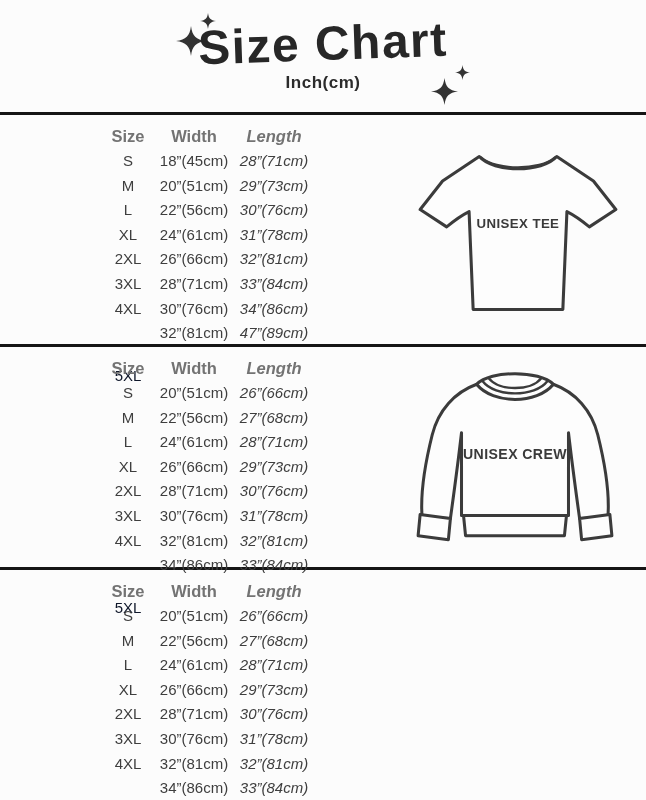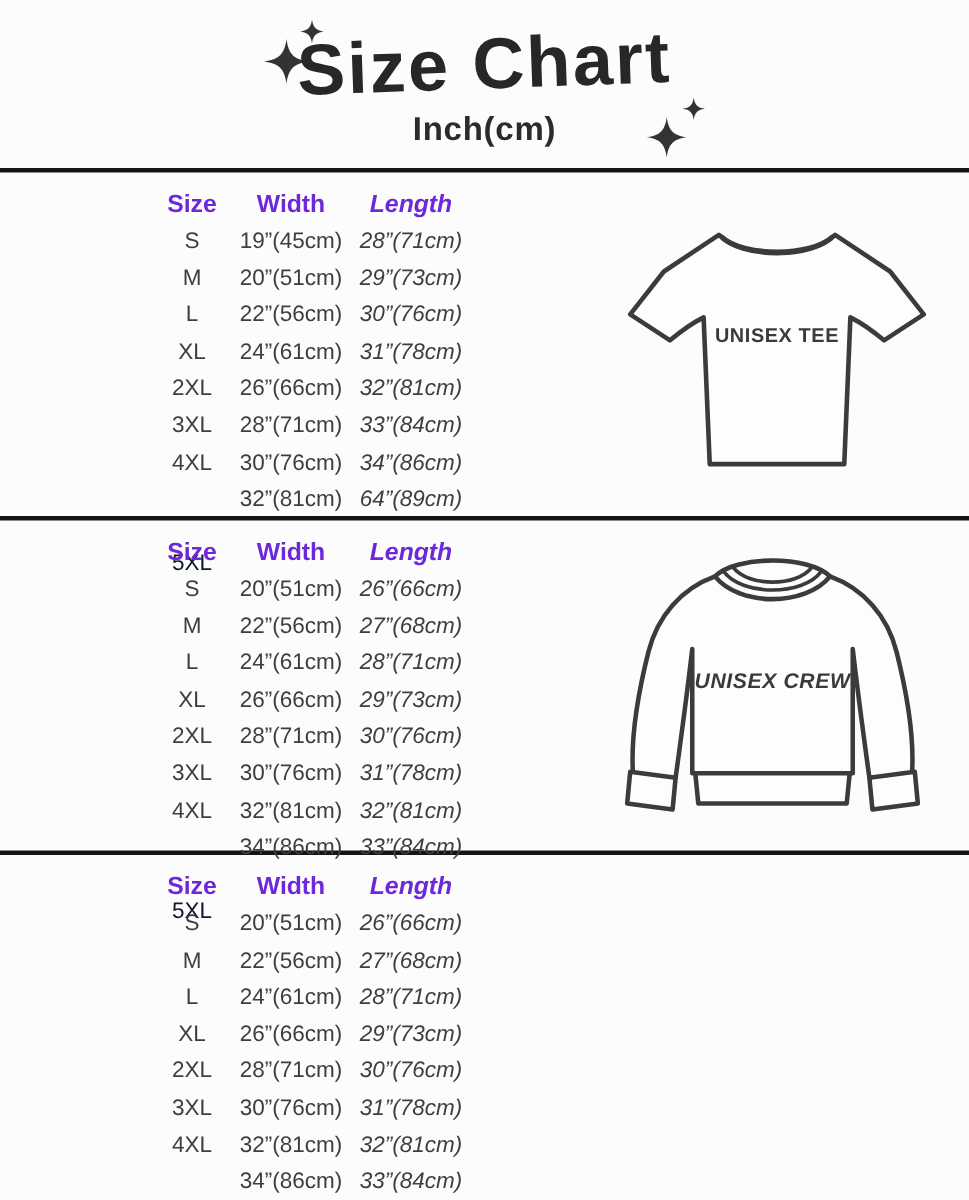--- a/index.html
+++ b/index.html
@@ -24,21 +24,21 @@
     padding-top:16px;
     font-size:48px;
     font-weight:bold;
     letter-spacing:1.5px;
     color:#272727;
   }
   .title span { display:inline-block; transform:rotate(-2deg); }
   .subtitle {
     text-align:center;
     margin-top:2px;
-    font-size:22px;
+    font-size:17px;
     font-weight:bold;
     letter-spacing:0.5px;
     color:#2b2b2b;
   }
   .sparkle { position:absolute; }
   .sparkle path { fill:#333333; }
   .sp-tl-big   { left:176px; top:26px; }
   .sp-tl-small { left:200px; top:13px; }
   .sp-br-big   { left:431px; top:78px; }
   .sp-br-small { left:455px; top:65px; }
@@ -61,28 +61,28 @@
     line-height:24.6px;
     font-size:15px;
     color:#3e3e3e;
   }
   .c.size { width:48px; }
   .c.wid  { width:84px; }
   .c.len  { width:76px;font-style:italic; }
   .thead .c {
     font-weight:bold;
     font-size:16.5px;
-    color:#6d28d9;
+    color:#737373;
     line-height:25px;
   }
   .muted { color:#0f172a;margin-top:43px; }
 
   .figure { margin-left:auto; margin-right:22px;text-align:center; }
   .fig-tee    { margin-top:31px; }
-  .fig-crew   { margin-top:19px;font-style:italic; }
+  .fig-crew   { margin-top:19px; }
   .fig-hoodie { margin-top:11px; }
 
   .garment { stroke:#3b3b3b; fill:#fdfdfd; stroke-width:3; stroke-linejoin:round; stroke-linecap:round; }
   .garment-line { stroke:#3b3b3b; fill:none; stroke-width:2.4; stroke-linejoin:round; stroke-linecap:round; }
   .garment-text {
     fill:#3a3a3a;
     font-family:"Liberation Sans", sans-serif;
     font-weight:bold;
     letter-spacing:0.4px;
     text-anchor:middle;
@@ -112,21 +112,21 @@
 
   <div class="section sec-1">
     <div class="size-table">
       <div class="trow thead">
         <span class="c size">Size</span>
         <span class="c wid">Width</span>
         <span class="c len">Length</span>
       </div>
       <div class="trow">
           <span class="c size">S</span>
-          <span class="c wid">19”(45cm)</span>
+          <span class="c wid">18”(45cm)</span>
           <span class="c len">28”(71cm)</span>
         </div>
       <div class="trow">
           <span class="c size">M</span>
           <span class="c wid">20”(51cm)</span>
           <span class="c len">29”(73cm)</span>
         </div>
       <div class="trow">
           <span class="c size">L</span>
           <span class="c wid">22”(56cm)</span>
@@ -148,21 +148,21 @@
           <span class="c len">33”(84cm)</span>
         </div>
       <div class="trow">
           <span class="c size">4XL</span>
           <span class="c wid">30”(76cm)</span>
           <span class="c len">34”(86cm)</span>
         </div>
       <div class="trow">
           <span class="c size muted">5XL</span>
           <span class="c wid">32”(81cm)</span>
-          <span class="c len">64”(89cm)</span>
+          <span class="c len">47”(89cm)</span>
         </div>
     </div>
     <div class="figure fig-tee">
       <svg width="212" height="176" viewBox="0 0 208 172">
         <path class="garment" d="M66,10 C80,26 128,26 142,10 L178,34 L200,62 L174,79 C168,74 162,69 152,64 L148,160 L60,160 L56,64 C46,69 40,74 34,79 L8,62 L30,34 Z"></path>
         <path class="garment-line" d="M68,11 C82,24 126,24 140,11"></path>
         <text class="garment-text" x="104" y="80" font-size="13">UNISEX TEE</text>
       </svg>
     </div>
   </div>

